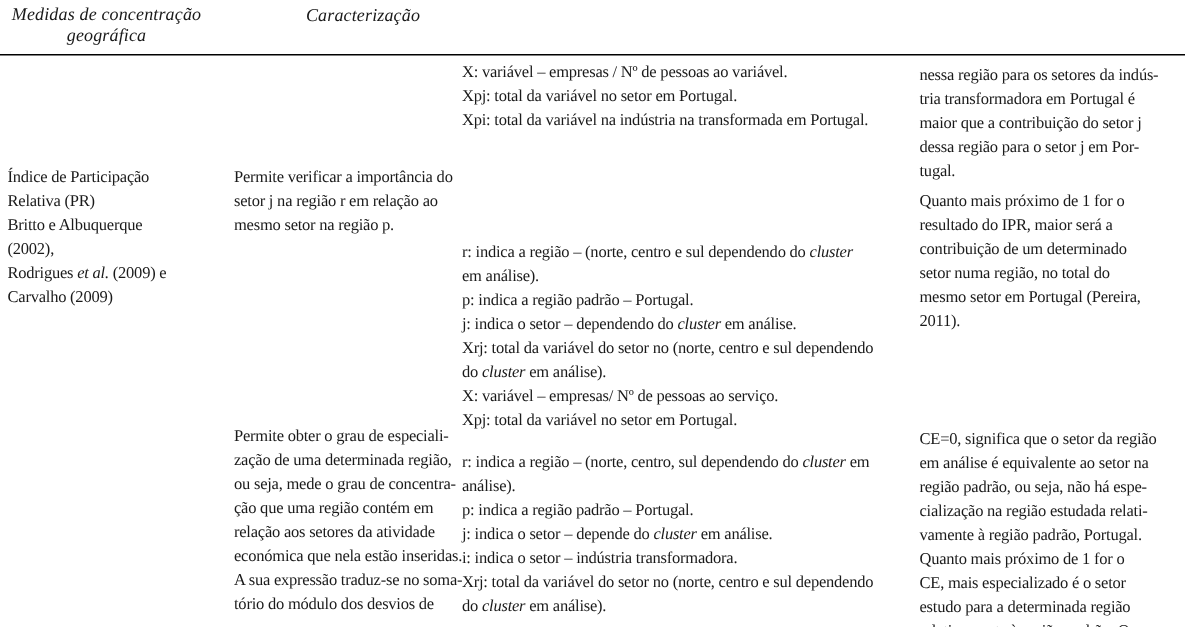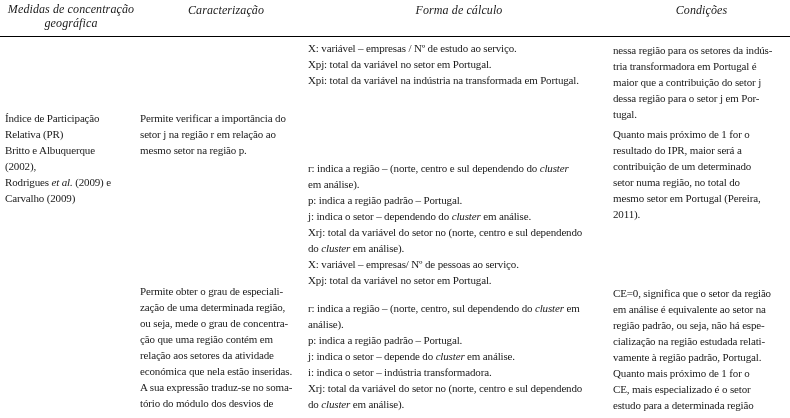--- a/index.html
+++ b/index.html
@@ -7,21 +7,21 @@
     position: relative;
     width: 790px;
     height: 418px;
     background: #ffffff;
     color: #1a1a1a;
     font-family: "Liberation Serif", "DejaVu Serif", serif;
     overflow: hidden;
   }
   .col { position: absolute; top: 0; height: 100%; }
   .col-measures        { left: 5px;   width: 132px; }
-  .col-characterization{ left: 140px; width: 172px; }
+  .col-characterization{ left: 156px; width: 172px; }
   .col-calculation     { left: 308px; width: 302px; }
   .col-conditions      { left: 613px; width: 177px; }
 
   .th {
     position: absolute;
     font-style: italic;
     font-size: 12px;
     line-height: 14px;
     text-align: center;
     white-space: pre-line;
@@ -67,43 +67,41 @@
 relação aos setores da atividade
 económica que nela estão inseridas.
 A sua expressão traduz-se no soma-
 tório do módulo dos desvios de</div>
     <div class="block" style="top:110px">Permite verificar a importância do
 setor j na região r em relação ao
 mesmo setor na região p.</div>
   </div>
 
   <div class="col col-calculation">
-    <div class="th" style="top:3px">Forma de cálculo</div>
-    <div class="block" style="top:40px">X: variável – empresas / Nº de estudo ao serviço.
+    <div class="block" style="top:40px">X: variável – empresas / Nº de pessoas ao variável.
 Xpj: total da variável no setor em Portugal.
 Xpi: total da variável na indústria na transformada em Portugal.</div>
     <div class="block" style="top:160px">r: indica a região – (norte, centro e sul dependendo do <i>cluster</i>
 em análise).
 p: indica a região padrão – Portugal.
 j: indica o setor – dependendo do <i>cluster</i> em análise.
 Xrj: total da variável do setor no (norte, centro e sul dependendo
 do <i>cluster</i> em análise).
 X: variável – empresas/ Nº de pessoas ao serviço.
 Xpj: total da variável no setor em Portugal.</div>
     <div class="block" style="top:300px">r: indica a região – (norte, centro, sul dependendo do <i>cluster</i> em
 análise).
 p: indica a região padrão – Portugal.
 j: indica o setor – depende do <i>cluster</i> em análise.
 i: indica o setor – indústria transformadora.
 Xrj: total da variável do setor no (norte, centro e sul dependendo
 do <i>cluster</i> em análise).</div>
   </div>
 
   <div class="col col-conditions">
-    <div class="th" style="top:3px">Condições</div>
     <div class="block" style="top:42px">nessa região para os setores da indús-
 tria transformadora em Portugal é
 maior que a contribuição do setor j
 dessa região para o setor j em Por-
 tugal.</div>
     <div class="block" style="top:126px">Quanto mais próximo de 1 for o
 resultado do IPR, maior será a
 contribuição de um determinado
 setor numa região, no total do
 mesmo setor em Portugal (Pereira,

